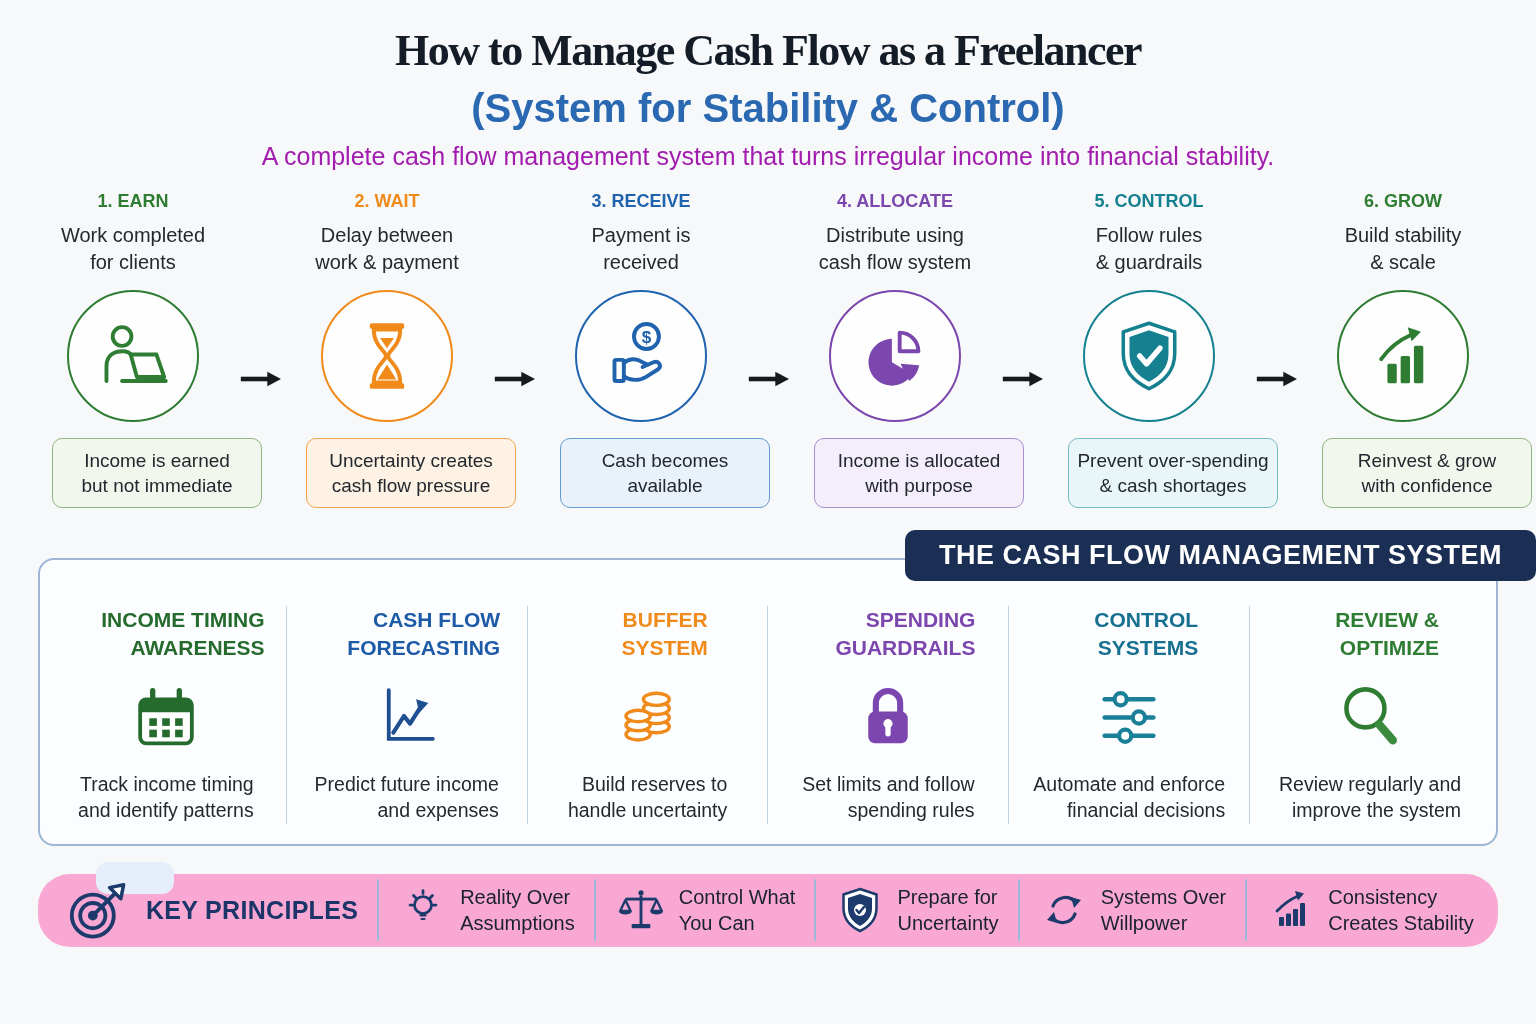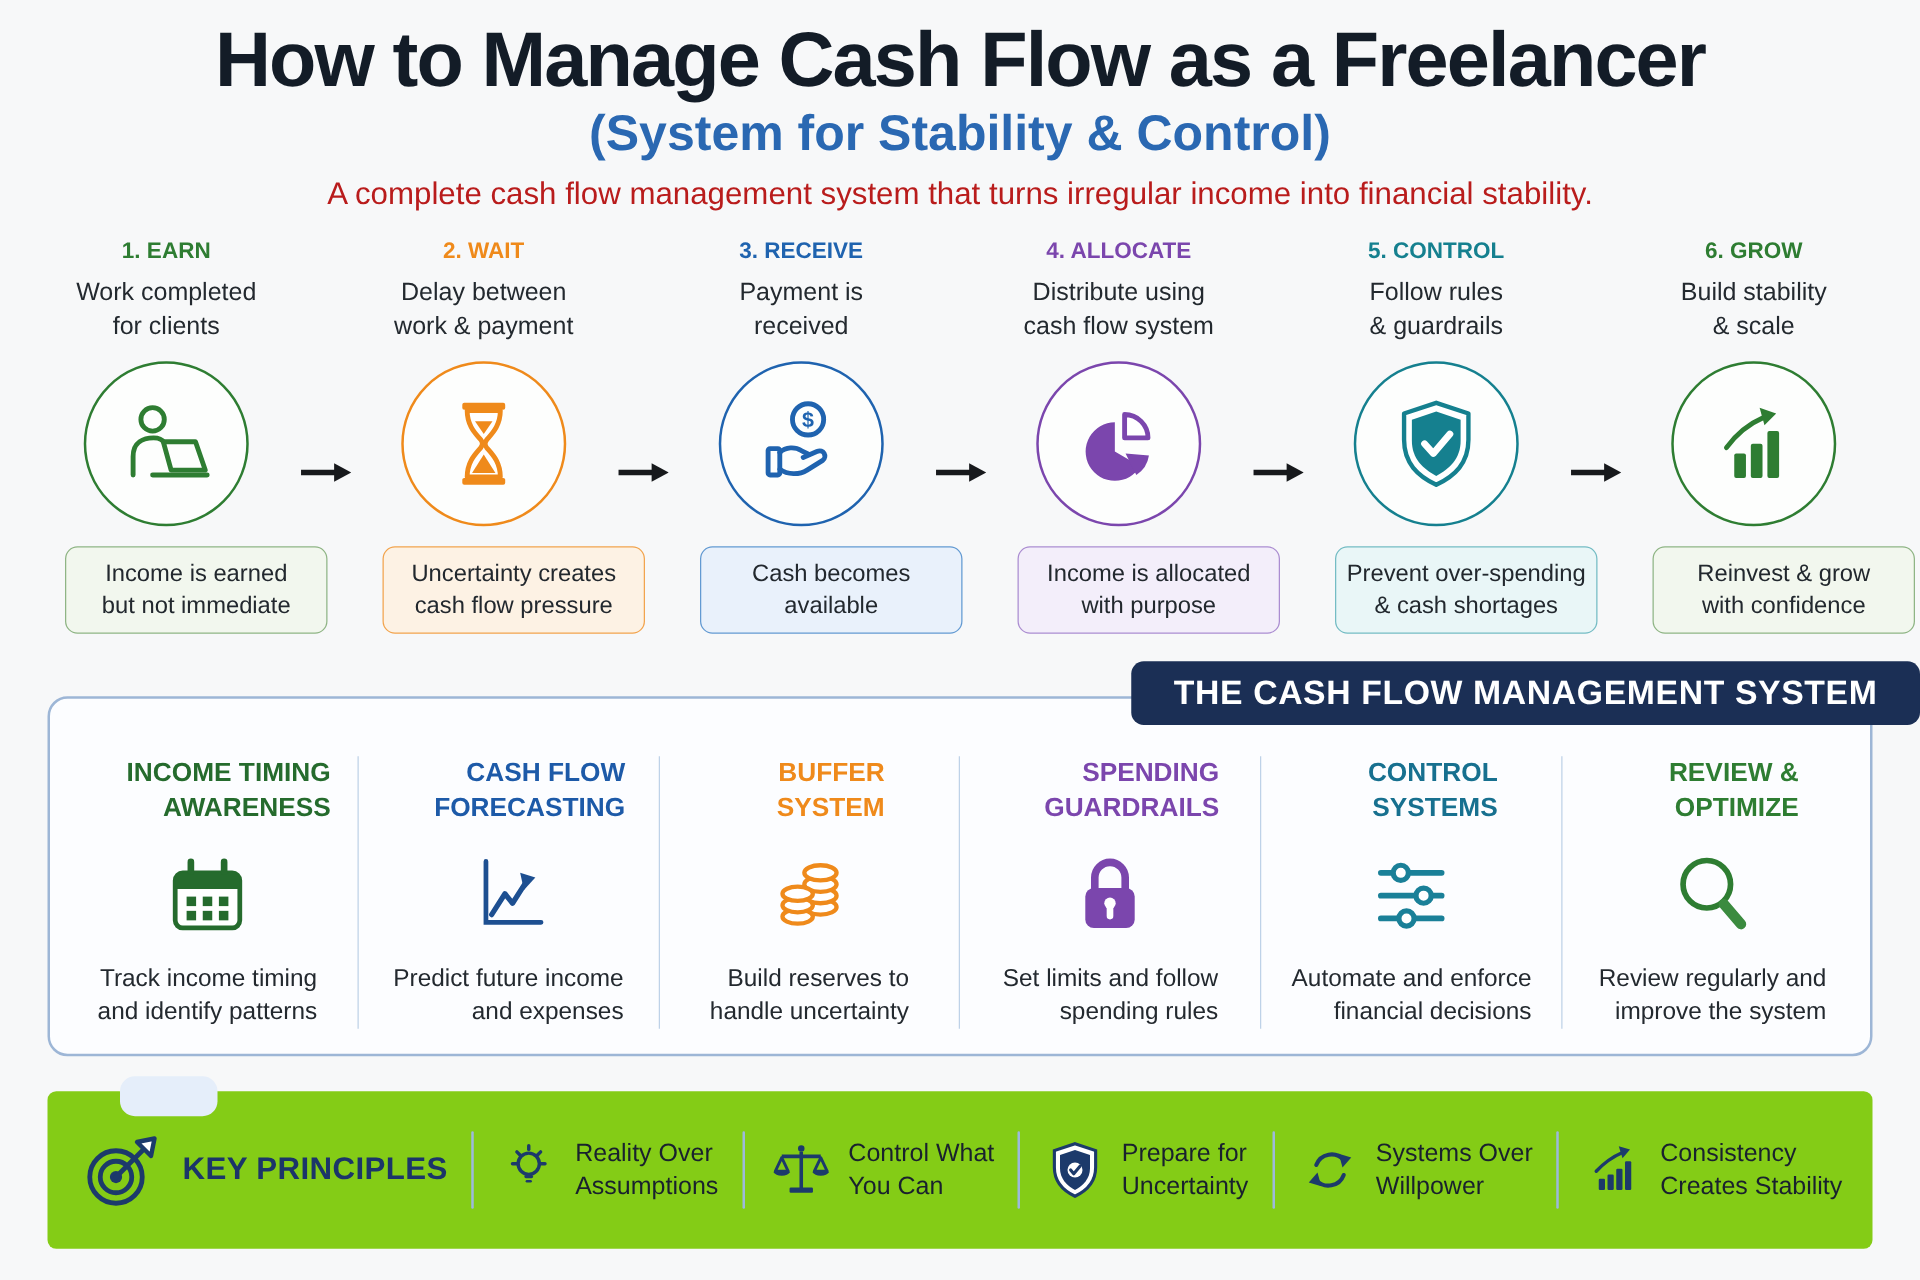--- a/index.html
+++ b/index.html
@@ -5,23 +5,23 @@
   html,body{margin:0;padding:0;}
   body{
     width:1536px;height:1024px;overflow:hidden;
     background:#f7f8f9;
     font-family:"Liberation Sans", sans-serif;
     color:#20262c;
   }
   .pre{white-space:pre-line;}
   
   .hdr{text-align:center;padding-top:16px;}
-  .title{font-size:62px;font-weight:800;letter-spacing:-1.5px;color:#131c27;line-height:1.05;margin:0;}
+  .title{font-size:44px;font-weight:800;letter-spacing:-1.5px;color:#131c27;line-height:1.05;margin:12px;font-family:Liberation Serif, serif;}
   .subtitle{font-size:40px;font-weight:800;color:#2a68b2;margin:4px 0 12px;line-height:1.1;}
-  .descr{font-size:25px;color:#b91c1c;margin:10px 0 0;}
+  .descr{font-size:25px;color:#a21caf;margin:10px 0 0;}
   
   .steps{display:flex;justify-content:center;align-items:flex-start;padding:20px 22px 0;}
   .step{width:212px;display:flex;flex-direction:column;align-items:center;text-align:center;}
   .step-title{font-size:18px;font-weight:700;color:var(--c);margin-bottom:10px;}
   .step-desc{font-size:20px;line-height:1.35;color:#23292f;height:56px;margin-bottom:12px;}
   .step-circle{width:128px;height:128px;border:2.5px solid var(--c);border-radius:50%;
     display:flex;align-items:center;justify-content:center;background:#fdfefd;margin-bottom:16px;}
   .step-caption{background:var(--bg);border:1.6px solid var(--bb);border-radius:10px;
     font-size:19px;line-height:1.32;padding:9px 6px;min-height:46px;width:196px;
     display:flex;align-items:center;justify-content:center;color:#22282e;margin-left:48px;}
@@ -36,22 +36,22 @@
   .banner{display:inline-block;position:relative;z-index:2;background:#1b2f55;color:#ffffff;
     font-size:27px;font-weight:800;letter-spacing:.5px;padding:10px 34px;border-radius:10px;}
   .system-box{margin:-23px 38px 0;border:2px solid #9db6d6;border-radius:16px;background:#fcfdff;
     padding:46px 6px 20px;display:flex;}
   .sys-col{flex:1;padding:0 10px;border-right:1.5px solid #bed2e8;display:flex;flex-direction:column;align-items:center;}
   .sys-col:last-child{border-right:none;}
   .sys-title{font-size:21px;font-weight:800;line-height:1.3;color:var(--c);min-height:56px;margin-left:34px;}
   .sys-icon{height:96px;display:flex;align-items:center;justify-content:center;margin:6px 0 8px;}
   .sys-desc{font-size:19.5px;line-height:1.32;color:#23292f;}
   
-  .principles{position:relative;margin:28px 38px 0;background:#84cc16;border-radius:7px;
-    height:126px;display:flex;align-items:center;padding:0 24px;justify-content:space-between;}
+  .principles{position:relative;margin:28px 38px 0;background:#f9a8d4;border-radius:32px;
+    height:73px;display:flex;align-items:center;padding:0 24px;justify-content:space-between;}
   .kp-tab{position:absolute;left:58px;top:-12px;width:78px;height:32px;background:#e5eefa;border-radius:12px;}
   .kp-group{display:flex;align-items:center;gap:14px;position:relative;}
   .kp-heading{font-size:25px;font-weight:800;color:#1b3569;letter-spacing:.3px;}
   .pr-item{display:flex;align-items:center;gap:12px;}
   .pr-label{font-size:20px;line-height:1.3;color:#19212e;text-align:left;}
   .pr-div{width:2px;height:62px;background:#9cb9dc;border-radius:2px;flex:0 0 auto;}
   svg{display:block;}
 </style>
 </head>
 <body>

